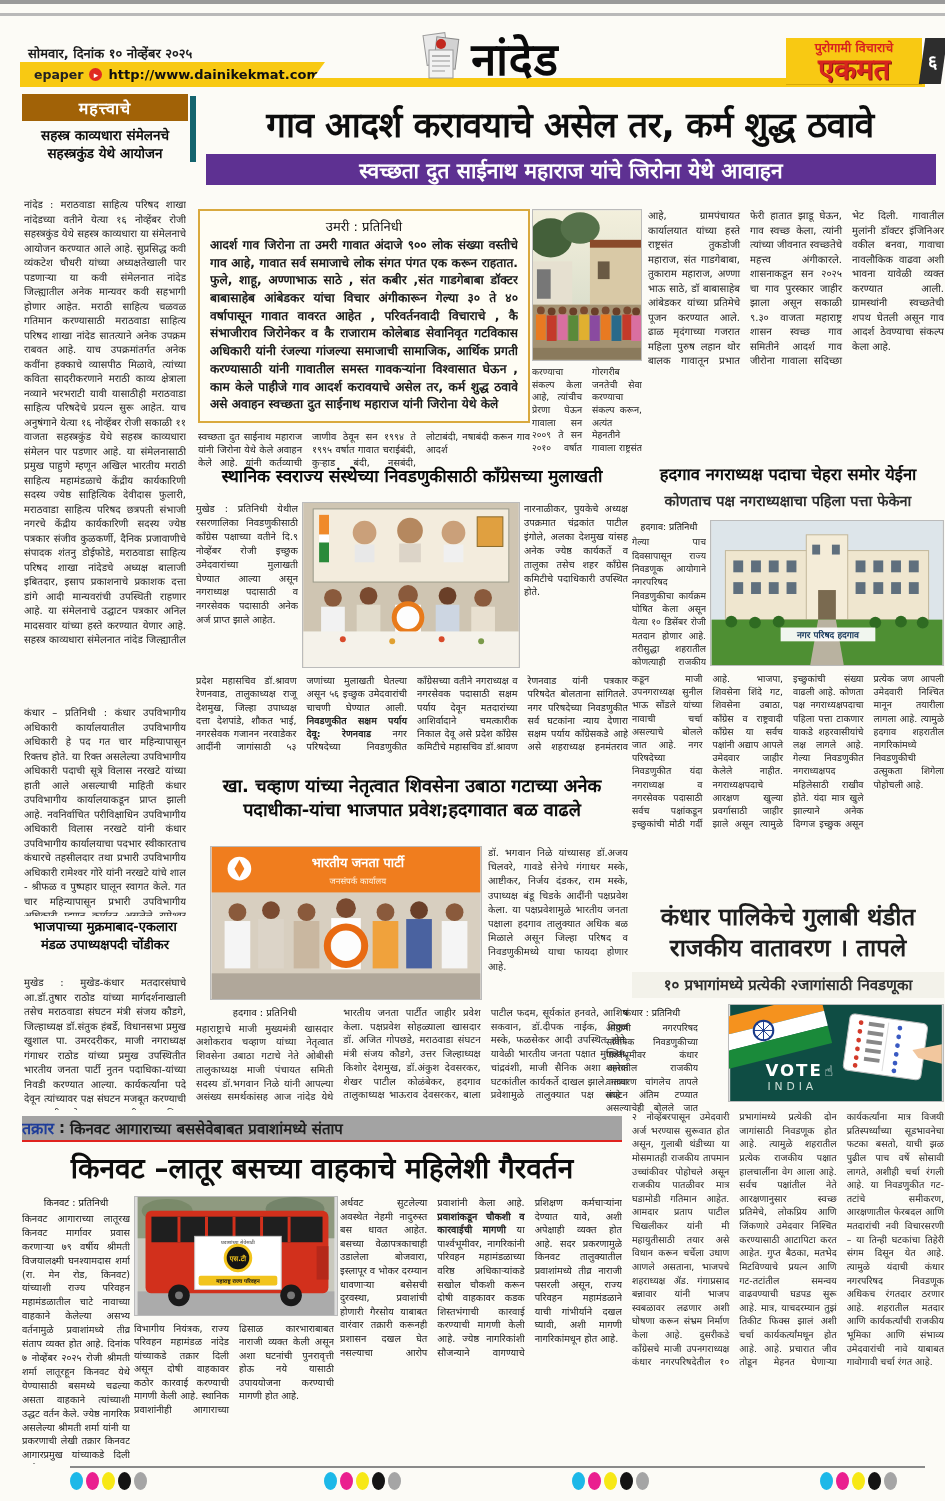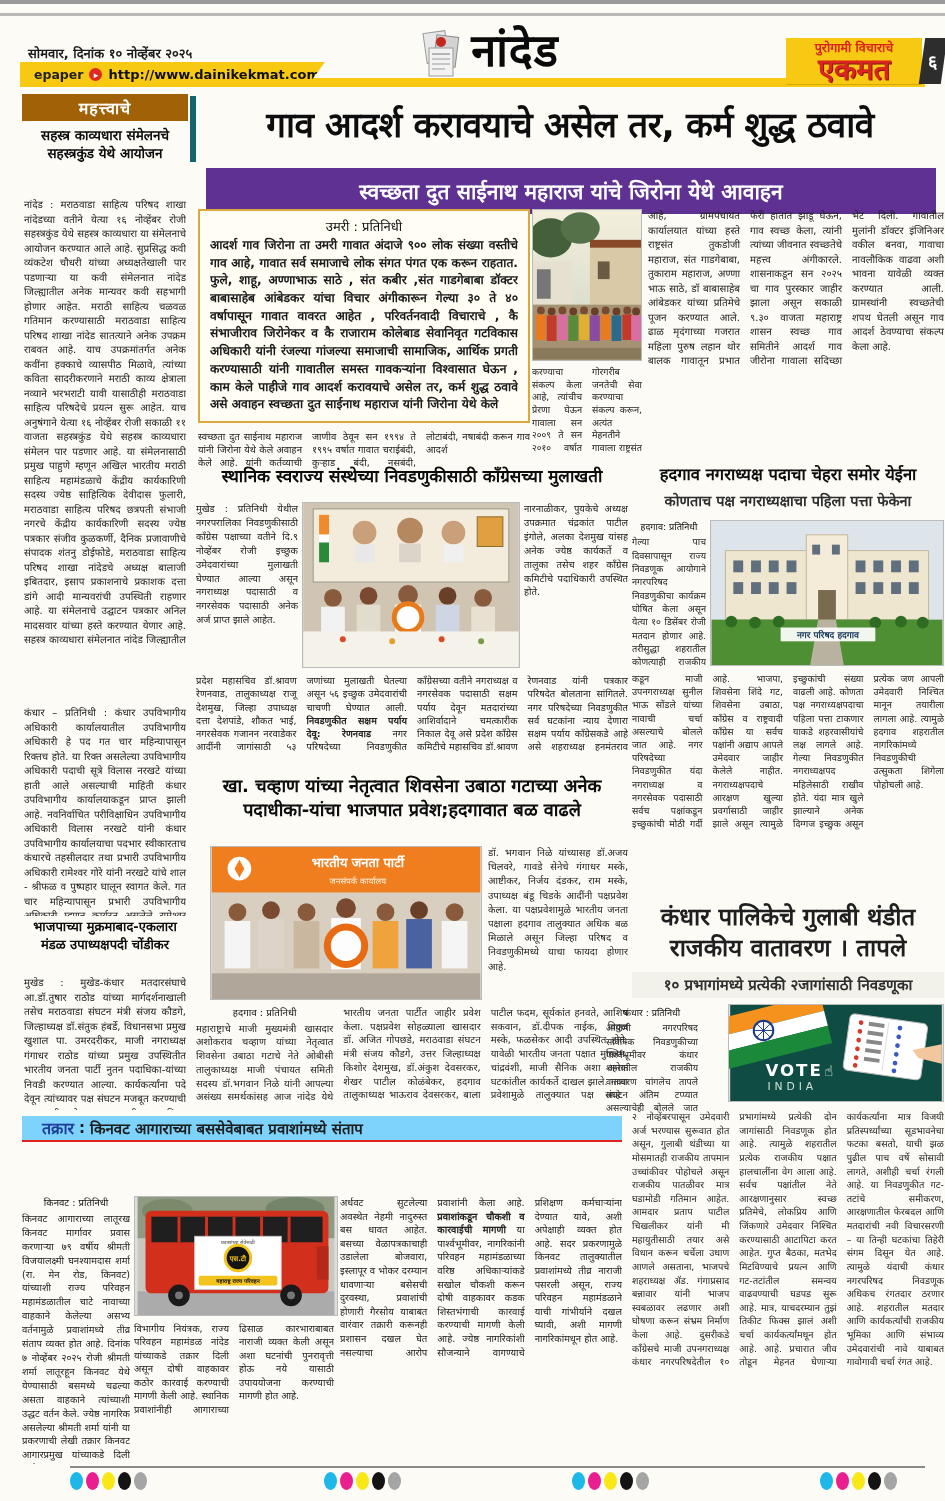--- a/index.html
+++ b/index.html
@@ -14,35 +14,35 @@
 .dl{display:block;font-weight:normal;text-align:center;margin-bottom:2px;color:#111}
 .hl{font-weight:bold;color:#0d0d0d;text-align:center}
 .nw{white-space:nowrap}
 .top-rule{background:#b9b9b9}
 .yellow{background:#f8c913}
 .ribbon{clip-path:polygon(0 0,100% 0,94% 100%,0 100%);display:flex;align-items:center;gap:6px;padding-left:14px}
 .ribbon .url{font-weight:bold;font-size:13px;color:#101010}
 .ribbon .lbl{font-weight:bold;font-size:12.5px;color:#222}
 .epic{width:13px;height:13px;border-radius:50%;background:#e02a20;color:#fff;font-size:9px;
   display:flex;align-items:center;justify-content:center;font-weight:bold}
-.masthead{display:flex;align-items:flex-start;gap:8px;justify-content:center}
+.masthead{display:flex;align-items:flex-end;gap:8px;justify-content:center}
 .masthead .nm{font-size:45px;font-weight:800;letter-spacing:1px;color:#0a0a0a;line-height:1}
 .brand{background:#f8c913;text-align:center;padding-top:3px;box-shadow:0 1px 0 #d8a908}
 .brand .tg{color:#d8251d;font-weight:bold;font-size:12.5px;line-height:1.1}
 .brand .bn{color:#d8251d;font-weight:800;font-size:29px;line-height:1;text-shadow:1px 1px 0 #8a1510}
 .pgbox{background:#2d2d2d;transform:skewX(-8deg);display:flex;align-items:center;justify-content:center}
 .pgbox span{color:#fff;font-weight:bold;font-size:18px;transform:skewX(8deg)}
 .tealbar{background:#a16207;display:flex;align-items:center;justify-content:center}
 .tealbar span{color:#fff;font-weight:bold;font-size:16px;letter-spacing:1px}
 .purple{background:#5e3192;display:flex;align-items:center;justify-content:center}
 .purple span{color:#fff;font-weight:bold;font-size:21px}
 .leadbox{border:2px solid #d9a93e;background:#fffdf4;padding:6px 10px}
 .leadbox .bb{font-weight:bold;font-size:12.2px;line-height:1.45;text-align:justify;color:#1a1a1a;overflow:hidden}
 .subgray{font-weight:bold;color:#2e2e2e;text-align:center;background:#f3f2ea}
-.kicker{background:#7dd3fc;border-bottom:2px solid #e0231e;display:flex;align-items:center;padding-left:20px;gap:5px;overflow:hidden}
+.kicker{background:#a3a3a3;border-bottom:2px solid #e0231e;display:flex;align-items:center;padding-left:0;gap:5px;overflow:hidden}
 .kicker .kl{color:#1f3d99;font-weight:bold;font-size:16px}
 .kicker .kt{color:#1d1d1d;font-weight:bold;font-size:15px}
 .photo{overflow:hidden;border:1px solid #bbb;background:#ddd}
 .photo svg{display:block;width:100%;height:100%}
 .rule{background:#8a8a8a}
 .dots{display:flex;gap:3px}
 .dot{width:13px;height:18px;border-radius:50%}
 .d-c{background:#1db8e8}.d-m{background:#ea1f8f}.d-y{background:#f7e816}.d-k{background:#141414}.d-g{background:#a5a5a5}
 .vdiv{background:#14646e}
 </style>
@@ -87,21 +87,21 @@
 
   <div class="abs hl" style="left:24px;top:122px;width:162px;height:68px;font-size:13.5px;line-height:1.35">सहस्त्र काव्यधारा संमेलनचे सहस्त्रकुंड येथे आयोजन</div>
   <div class="abs jt" style="left:24px;top:194px;width:162px;height:446px;font-size:10px">नांदेड : मराठवाडा साहित्य परिषद शाखा नांदेडच्या वतीने येत्या १६ नोव्हेंबर रोजी सहस्त्रकुंड येथे सहस्त्र काव्यधारा या संमेलनाचे आयोजन करण्यात आले आहे. सुप्रसिद्ध कवी व्यंकटेश चौधरी यांच्या अध्यक्षतेखाली पार पडणाऱ्या या कवी संमेलनात नांदेड जिल्ह्यातील अनेक मान्यवर कवी सहभागी होणार आहेत. मराठी साहित्य चळवळ गतिमान करण्यासाठी मराठवाडा साहित्य परिषद शाखा नांदेड सातत्याने अनेक उपक्रम राबवत आहे. याच उपक्रमांतर्गत अनेक कवींना हक्काचे व्यासपीठ मिळावे, त्यांच्या कविता सादरीकरणाने मराठी काव्य क्षेत्राला नव्याने भरभराटी यावी यासाठीही मराठवाडा साहित्य परिषदेचे प्रयत्न सुरू आहेत. याच अनुषंगाने येत्या १६ नोव्हेंबर रोजी सकाळी ११ वाजता सहस्त्रकुंड येथे सहस्त्र काव्यधारा संमेलन पार पडणार आहे. या संमेलनासाठी प्रमुख पाहुणे म्हणून अखिल भारतीय मराठी साहित्य महामंडळाचे केंद्रीय कार्यकारिणी सदस्य ज्येष्ठ साहित्यिक देवीदास फुलारी, मराठवाडा साहित्य परिषद छत्रपती संभाजी नगरचे केंद्रीय कार्यकारिणी सदस्य ज्येष्ठ पत्रकार संजीव कुळकर्णी, दैनिक प्रजावाणीचे संपादक शंतनु डोईफोडे, मराठवाडा साहित्य परिषद शाखा नांदेडचे अध्यक्ष बालाजी इबितदार, इसाप प्रकाशनाचे प्रकाशक दत्ता डांगे आदी मान्यवरांची उपस्थिती राहणार आहे. या संमेलनाचे उद्घाटन पत्रकार अनिल मादसवार यांच्या हस्ते करण्यात येणार आहे. सहस्त्र काव्यधारा संमेलनात नांदेड जिल्ह्यातील निमंत्रित मान्यवर कवी आपल्या रचना सादर करणार असून कवी संमेलनाच्या यशस्वितेसाठी मराठवाडा साहित्य परिषद शाखा नांदेडचे कार्यवाह प्रा. महेश मोरे, उपाध्यक्ष दिगंबर कदम, उपाध्यक्ष श्रीनिवास मस्के, सहकार्यवाह राम वरटे, कवी दत्ता वंजे आदी परिश्रम घेत आहेत.</div>
 
   <div class="abs jt" style="left:24px;top:702px;width:162px;height:210px;font-size:10px">कंधार – प्रतिनिधी : कंधार उपविभागीय अधिकारी कार्यालयातील उपविभागीय अधिकारी हे पद गत चार महिन्यापासून रिक्तच होते. या रिक्त असलेल्या उपविभागीय अधिकारी पदाची सूत्रे विलास नरखटे यांच्या हाती आले असल्याची माहिती कंधार उपविभागीय कार्यालयाकडून प्राप्त झाली आहे. नवनिर्वाचित परीविक्षाधिन उपविभागीय अधिकारी विलास नरखटे यांनी कंधार उपविभागीय कार्यालयाचा पदभार स्वीकारताच कंधारचे तहसीलदार तथा प्रभारी उपविभागीय अधिकारी रामेश्वर गोरे यांनी नरखटे यांचे शाल - श्रीफळ व पुष्पहार घालून स्वागत केले. गत चार महिन्यापासून प्रभारी उपविभागीय अधिकारी म्हणून कार्यरत असलेले रामेश्वर गोरे यांनी आपल्या कालावधीमध्ये अधिकारी व कर्मचारी यांना योग्य शिस्त लावून, सर्वसामान्य जनतेची कामे वेळेत करण्यासाठी ते स्वतः अग्रेसिव होते. चार महिन्याच्या कालावधीमध्ये गोरे यांनी अनेक वेगवेगळे उपक्रम राबवून आपली प्रशासकीय कार्यतत्परता दाखवून दिली ही विशेष !</div>
 
   <div class="abs hl" style="left:24px;top:914px;width:162px;height:56px;font-size:13px;line-height:1.35">भाजपाच्या मुक्रमाबाद-एकलारा मंडळ उपाध्यक्षपदी चोंडीकर</div>
   <div class="abs jt" style="left:24px;top:972px;width:162px;height:134px;font-size:10px">मुखेड : मुखेड-कंधार मतदारसंघाचे आ.डॉ.तुषार राठोड यांच्या मार्गदर्शनाखाली तसेच मराठवाडा संघटन मंत्री संजय कौडगे, जिल्हाध्यक्ष डॉ.संतुक हंबर्डे, विधानसभा प्रमुख खुशाल पा. उमरदरीकर, माजी नगराध्यक्ष गंगाधर राठोड यांच्या प्रमुख उपस्थितीत भारतीय जनता पार्टी नुतन पदाधिका-यांच्या निवडी करण्यात आल्या. कार्यकर्त्यांना पदे देवून त्यांच्यावर पक्ष संघटन मजबूत करण्याची जवाबदारी सोपवण्यात आली. या निवड प्रक्रियेत आमदार राठोड यांचे कट्टर समर्थक, चोंडी गावचे युवा कार्यकर्ते मुजाहीद शेख यांची मुक्रमाबाद-एकलारा मंडळ उपाध्यक्षपदी निवड करण्यात आली आहे. त्यांच्या या निवडीबद्दल सर्वत्र अभिनंदन होत आहे.</div>
 
   <div class="abs hl nw" style="left:196px;top:96px;width:748px;font-size:35px;letter-spacing:-0.5px">गाव आदर्श करावयाचे असेल तर, कर्म शुद्ध ठवावे</div>
-  <div class="abs purple" style="left:206px;top:164px;width:730px;height:46px">
+  <div class="abs purple" style="left:206px;top:150px;width:730px;height:31px">
     <span>स्वच्छता दुत साईनाथ महाराज यांचे जिरोना येथे आवाहन</span>
   </div>
   <div class="abs leadbox" style="left:198px;top:205px;width:332px;height:214px">
     <div class="dl" style="font-size:13px">उमरी : प्रतिनिधी</div>
     <div class="bb" style="height:178px">आदर्श गाव जिरोना ता उमरी गावात अंदाजे ९०० लोक संख्या वस्तीचे गाव आहे, गावात सर्व समाजाचे लोक संगत पंगत एक करून राहतात. फुले, शाहू, अण्णाभाऊ साठे , संत कबीर ,संत गाडगेबाबा डॉक्टर बाबासाहेब आंबेडकर यांचा विचार अंगीकारून गेल्या ३० ते ४० वर्षापासून गावात वावरत आहेत , परिवर्तनवादी विचाराचे , कै संभाजीराव जिरोनेकर व कै राजाराम कोलेबाड सेवानिवृत गटविकास अधिकारी यांनी रंजल्या गांजल्या समाजाची सामाजिक, आर्थिक प्रगती करण्यासाठी यांनी गावातील समस्त गावकऱ्यांना विश्वासात घेऊन , काम केले पाहीजे गाव आदर्श करावयाचे असेल तर, कर्म शुद्ध ठवावे असे अवाहन स्वच्छता दुत साईनाथ महाराज यांनी जिरोना येथे केले</div>
   </div>
   <div class="abs jt cols c3" style="left:198px;top:426px;width:332px;height:40px;font-size:9.6px;line-height:1.38">
     <span>स्वच्छता दुत साईनाथ महाराज यांनी जिरोना येथे केले अवाहन केले आहे. यांनी कर्तव्याची जाणीव ठेवून सन १९९४ ते १९९५ वर्षात गावात चराईबंदी, कुऱ्हाड बंदी, नसबंदी, लोटाबंदी, नषाबंदी करून गाव आदर्श</span>
   </div>
 
@@ -148,21 +148,21 @@
     </svg>
   </div>
   <div class="abs jt cols c2" style="left:532px;top:362px;width:110px;height:96px;font-size:9.2px;line-height:1.38">
     <span>करण्याचा संकल्प केला आहे, त्यांचीच प्रेरणा घेऊन गावाला सन २००९ ते सन २०१० वर्षात गोरगरीब जनतेची सेवा करण्याचा संकल्प करून, अत्यंत मेहनतीने गावाला राष्ट्रसंत गाडगेबाबा स्वच्छता, महात्मा गांधी व संत तुकडोजी पुरस्कार मिळवून दिले.</span>
   </div>
   <div class="abs jt cols c3" style="left:648px;top:205px;width:296px;height:252px;font-size:10px">
     <span>आहे, ग्रामपंचायत कार्यालयात यांच्या हस्ते राष्ट्रसंत तुकडोजी महाराज, संत गाडगेबाबा, तुकाराम महाराज, अण्णा भाऊ साठे, डॉ बाबासाहेब आंबेडकर यांच्या प्रतिमेचे पूजन करण्यात आले. ढाळ मृदंगाच्या गजरात महिला पुरुष लहान थोर बालक गावातून प्रभात फेरी हातात झाडू घेऊन, गाव स्वच्छ केला, त्यांनी त्यांच्या जीवनात स्वच्छतेचे महत्त्व अंगीकारले. शासनाकडून सन २०२५ चा गाव पुरस्कार जाहीर झाला असून सकाळी ९.३० वाजता महाराष्ट्र शासन स्वच्छ गाव समितीने आदर्श गाव जीरोना गावाला सदिच्छा भेट दिली. गावातील मुलांनी डॉक्टर इंजिनिअर वकील बनवा, गावाचा नावलौकिक वाढवा अशी भावना यावेळी व्यक्त करण्यात आली. ग्रामस्थांनी स्वच्छतेची शपथ घेतली असून गाव आदर्श ठेवण्याचा संकल्प केला आहे.</span>
   </div>
 
   <div class="abs hl nw" style="left:196px;top:460px;width:432px;font-size:17px">स्थानिक स्वराज्य संस्थेच्या निवडणुकीसाठी काँग्रेसच्या मुलाखती</div>
-  <div class="abs jt" style="left:196px;top:498px;width:102px;height:168px;font-size:9.6px">मुखेड : प्रतिनिधी येथील नगरपरालिका निवडणुकीसाठी काँग्रेस पक्षाच्या वतीने दि.९ नोव्हेंबर रोजी इच्छुक उमेदवारांच्या मुलाखती घेण्यात आल्या असून नगराध्यक्ष पदासाठी व नगरसेवक पदासाठी अनेक अर्ज प्राप्त झाले आहेत.</div>
+  <div class="abs jt" style="left:196px;top:498px;width:102px;height:168px;font-size:9.6px">मुखेड : प्रतिनिधी येथील रसरणालिका निवडणुकीसाठी काँग्रेस पक्षाच्या वतीने दि.९ नोव्हेंबर रोजी इच्छुक उमेदवारांच्या मुलाखती घेण्यात आल्या असून नगराध्यक्ष पदासाठी व नगरसेवक पदासाठी अनेक अर्ज प्राप्त झाले आहेत.</div>
   <div class="abs photo" style="left:302px;top:498px;width:218px;height:166px">
     <svg viewBox="0 0 218 166">
       <rect width="218" height="166" fill="#cfc5b2"></rect>
       <rect x="10" y="6" width="198" height="74" fill="#f3ecdd" stroke="#9a9a8a"></rect>
       <rect x="16" y="12" width="10" height="20" fill="#f08a2a"></rect>
         <rect x="16" y="32" width="10" height="8" fill="#fff"></rect>
         <rect x="16" y="40" width="10" height="20" fill="#2a8a3a"></rect>
       <circle cx="62" cy="30" r="12" fill="#caa07a"></circle>
         <rect x="52" y="42" width="20" height="18" fill="#e8e8e8"></rect>
       <circle cx="108" cy="28" r="13" fill="#b5885f"></circle>
@@ -341,20 +341,21 @@
     <span>२ नोव्हेंबरपासून उमेदवारी अर्ज भरण्यास सुरूवात होत असून, गुलाबी थंडीच्या या मोसमातही राजकीय तापमान उच्चांकीवर पोहोचले असून राजकीय पातळीवर मात्र घडामोडी गतिमान आहेत. आमदार प्रताप पाटील चिखलीकर यांनी मी महायुतीसाठी तयार असे विधान करून चर्चेला उधाण आणले असताना, भाजपचे शहराध्यक्ष ॲड. गंगाप्रसाद बन्नावार यांनी भाजप स्वबळावर लढणार अशी घोषणा करून संभ्रम निर्माण केला आहे. दुसरीकडे काँग्रेसचे माजी उपनगराध्यक्ष</span>
     <span>कंधार नगरपरिषदेतील १० प्रभागांमध्ये प्रत्येकी दोन जागांसाठी निवडणूक होत आहे. त्यामुळे शहरातील प्रत्येक राजकीय पक्षात हालचालींना वेग आला आहे. सर्वच पक्षांतील नेते आरक्षणानुसार स्वच्छ प्रतिमेचे, लोकप्रिय आणि जिंकणारे उमेदवार निश्चित करण्यासाठी आटापिटा करत आहेत. गुप्त बैठका, मतभेद मिटविण्याचे प्रयत्न आणि गट-तटांतील समन्वय वाढवण्याची घडपड सुरू आहे. मात्र, याचदरम्यान तुझं तिकीट फिक्स झालं अशी चर्चा कार्यकर्त्यांमधून होत आहे.</span>
     <span>आहे. प्रचारात जीव तोडून मेहनत घेणाऱ्या कार्यकर्त्यांना मात्र विजयी प्रतिस्पर्ध्यांच्या सूडभावनेचा फटका बसतो, याची झळ पुढील पाच वर्षे सोसावी लागते, अशीही चर्चा रंगली आहे. या निवडणुकीत गट-तटांचे समीकरण, आरक्षणातील फेरबदल आणि मतदारांची नवी विचारसरणी – या तिन्ही घटकांचा तिहेरी संगम दिसून येत आहे. त्यामुळे यंदाची कंधार नगरपरिषद निवडणूक अधिकच रंगतदार ठरणार आहे. शहरातील मतदार आणि कार्यकर्त्यांची राजकीय भूमिका आणि संभाव्य उमेदवारांची नावे याबाबत गावोगावी चर्चा रंगत आहे.</span>
   </div>
 
   <div class="abs kicker" style="left:22px;top:1112px;width:600px;height:26px">
     <span class="kl">तक्रार</span>
     <span class="kt">:</span>
     <span class="kt">किनवट आगाराच्या बससेवेबाबत प्रवाशांमध्ये संताप</span>
   </div>
+  <div class="abs hl nw" style="left:22px;top:1144px;width:600px;font-size:28px;font-weight:800">किनवट –लातूर बसच्या वाहकाचे महिलेशी गैरवर्तन</div>
   <div class="abs jt" style="left:22px;top:1192px;width:108px;height:268px;font-size:9.6px">
     <b class="dl">किनवट : प्रतिनिधी</b>
     <span>किनवट आगाराच्या लातूरख किनवट मार्गावर प्रवास करणाऱ्या ७९ वर्षीय श्रीमती विजयालक्ष्मी घनश्यामदास शर्मा (रा. मेन रोड, किनवट) यांच्याशी राज्य परिवहन महामंडळातील चाटे नावाच्या वाहकाने केलेल्या असभ्य वर्तनामुळे प्रवाशांमध्ये तीव्र संताप व्यक्त होत आहे. दिनांक ७ नोव्हेंबर २०२५ रोजी श्रीमती शर्मा लातूरहून किनवट येथे येण्यासाठी बसमध्ये चढल्या असता वाहकाने त्यांच्याशी उद्धट वर्तन केले. ज्येष्ठ नागरिक असलेल्या श्रीमती शर्मा यांनी या प्रकरणाची लेखी तक्रार किनवट आगारप्रमुख यांच्याकडे दिली आहे.</span>
   </div>
   <div class="abs photo" style="left:134px;top:1192px;width:204px;height:120px">
     <svg viewBox="0 0 200 120">
       <rect width="200" height="120" fill="#c8c8bd"></rect>
       <rect x="0" y="0" width="200" height="42" fill="#8f9a80"></rect>
       <ellipse cx="30" cy="14" rx="26" ry="12" fill="#7a8a6a"></ellipse>
         <ellipse cx="160" cy="12" rx="30" ry="12" fill="#74846a"></ellipse>

